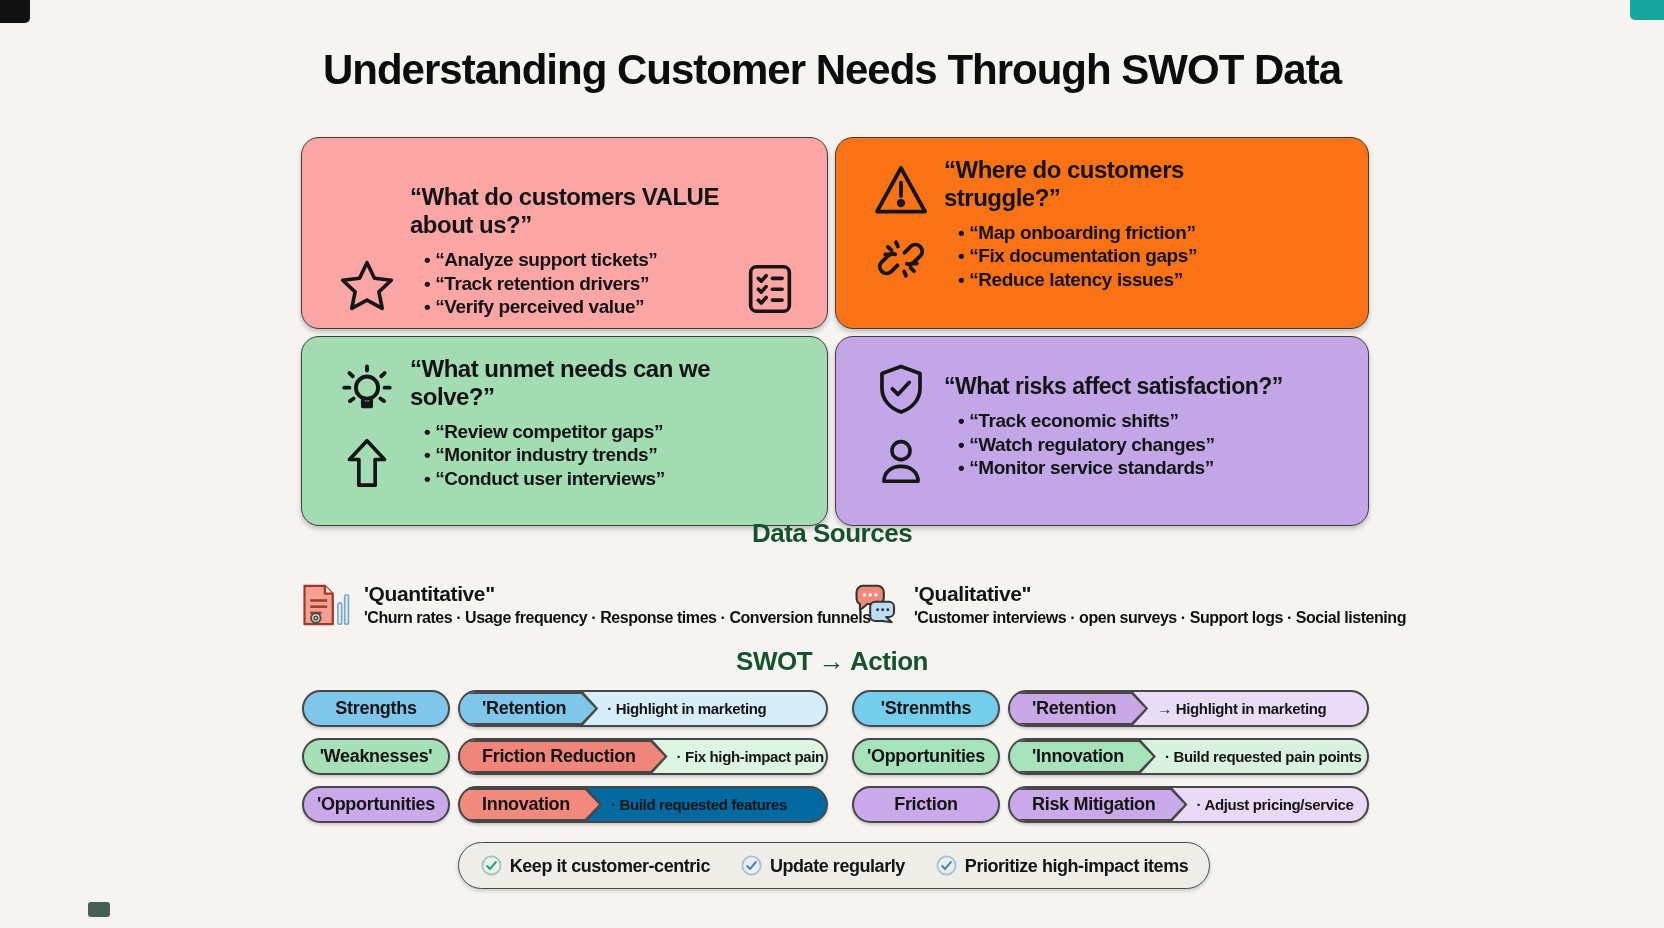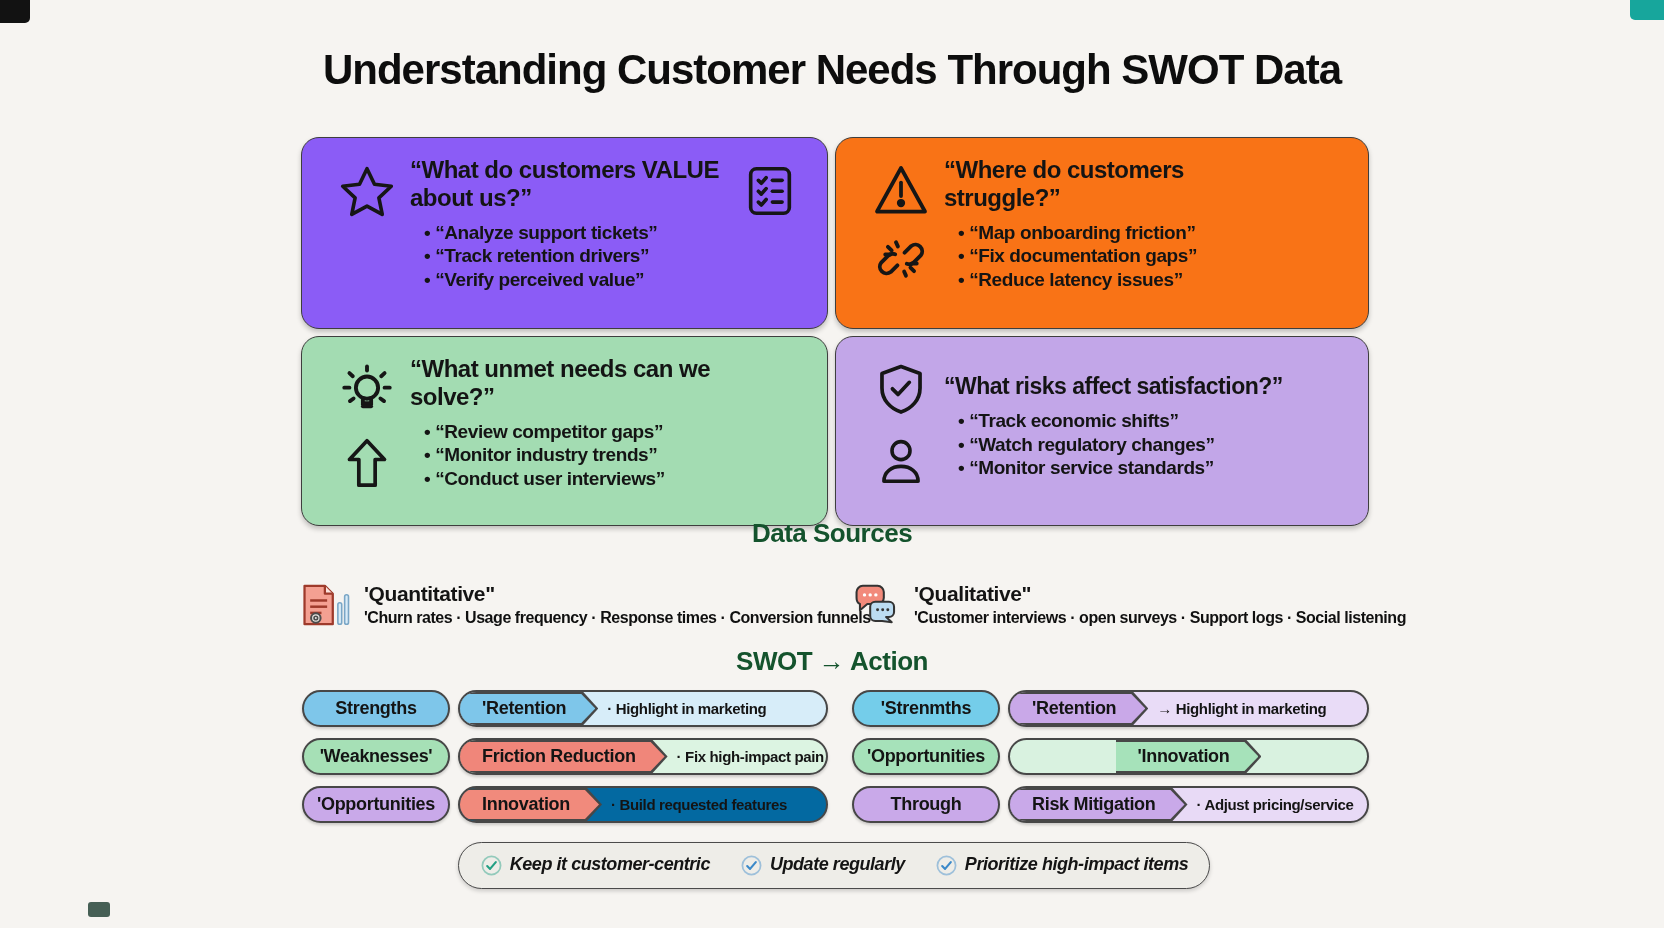--- a/index.html
+++ b/index.html
@@ -81,38 +81,38 @@
   .acap span { position:relative; z-index:2; font-size:18px; font-weight:bold; letter-spacing:-0.3px; }
   .result { font-size:15px; font-weight:bold; letter-spacing:-0.35px; padding-left:9px; white-space:nowrap; }
 
   
   .footer {
     position:absolute; left:458px; top:842px; width:752px; height:47px;
     background:#eeede8; border:1.8px solid #4a4a4a; border-radius:24px;
     display:flex; align-items:center; justify-content:center; gap:30px;
     box-shadow:0 2px 4px rgba(0,0,0,.18);
   }
-  .f-item { display:flex; align-items:flex-start; gap:7px;font-style:italic; }
+  .f-item { display:flex; align-items:flex-end; gap:7px; }
   .f-item .chk svg { display:block; }
   .f-label { font-size:18px; font-weight:bold; letter-spacing:-0.45px; }
 </style>
 </head>
 <body>
 
 <div class="canvas">
 
   <div class="art art-tl"></div>
   <div class="art art-tr"></div>
   <div class="art art-bl"></div>
 
   <h1 class="title">Understanding Customer Needs Through SWOT Data</h1>
 
   <div class="grid">
 
-    <div class="card q1" style="background-color: #8b5cf6;">
+    <div class="card q1" style="background-color: #fca5a5; align-items: flex-end;">
       <div class="icon-col">
         <span class="qicon">
           <svg width="62" height="62" viewBox="0 0 24 24" fill="none" stroke="#161616" stroke-width="1.4" stroke-linejoin="round">
             <path d="M12 2.6l2.9 6 6.5.8-4.8 4.5 1.3 6.4L12 17.1l-5.9 3.2 1.3-6.4L2.6 9.4l6.5-.8z"></path>
           </svg>
         </span>
       </div>
       <div class="q-content">
         <div class="q-heading">“What do customers VALUE about us?”</div>
         <ul class="q-bullets">
@@ -293,41 +293,41 @@
     <div class="combo combo-l" style="background-color: rgb(220, 244, 226);">
       <div class="acap">
         <div class="acap-fill" style="background-color: rgb(240, 134, 122);"></div>
         <span>Friction Reduction</span>
       </div>
       <span class="result">· Fix high-impact pain points</span>
     </div>
     <div class="sp24"></div>
     <div class="catpill" style="background-color: rgb(166, 226, 186);">'Opportunities</div>
     <div class="sp8"></div>
-    <div class="combo combo-r" style="background-color: rgb(217, 242, 224); flex-direction: column;">
+    <div class="combo combo-r" style="background-color: rgb(217, 242, 224);">
       <div class="acap">
         <div class="acap-fill" style="background-color: rgb(166, 226, 186);"></div>
         <span>'Innovation</span>
       </div>
       <span class="result">· Build requested pain points</span>
     </div>
   </div>
 
   <div class="pill-row row-2">
     <div class="catpill" style="background-color: rgb(201, 169, 233);">'Opportunities</div>
     <div class="sp8"></div>
     <div class="combo combo-l" style="background-color: #0369a1;">
       <div class="acap">
         <div class="acap-fill" style="background-color: rgb(241, 138, 124);"></div>
         <span>Innovation</span>
       </div>
       <span class="result">· Build requested features</span>
     </div>
     <div class="sp24"></div>
-    <div class="catpill" style="background-color: rgb(201, 169, 233);">Through</div>
+    <div class="catpill" style="background-color: rgb(201, 169, 233);">Friction</div>
     <div class="sp8"></div>
     <div class="combo combo-r" style="background-color: rgb(232, 218, 246);">
       <div class="acap">
         <div class="acap-fill" style="background-color: rgb(201, 169, 233);"></div>
         <span>Risk Mitigation</span>
       </div>
       <span class="result">· Adjust pricing/service</span>
     </div>
   </div>
 

